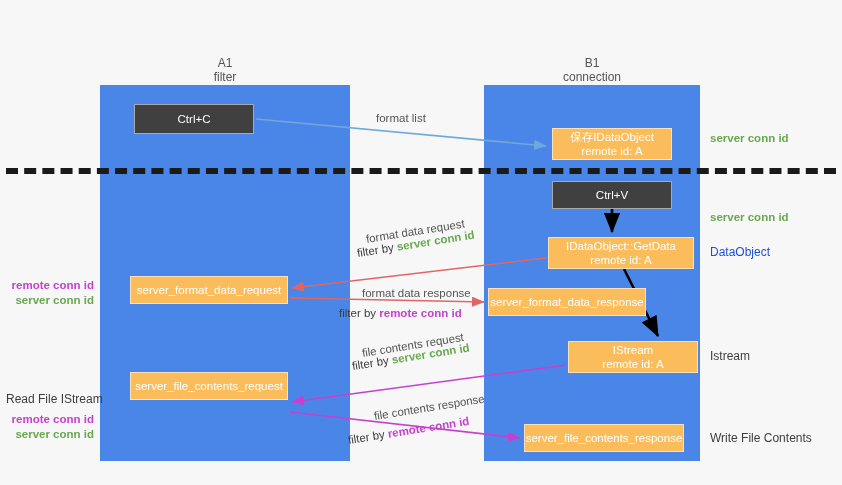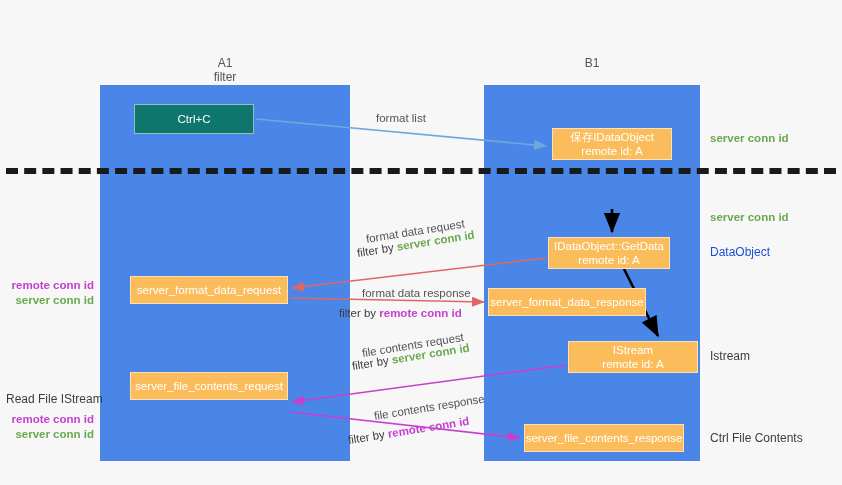--- a/index.html
+++ b/index.html
@@ -38,28 +38,28 @@
     border-top:6px dashed #1a1a1a;
   }
 
   
   .box{
     box-sizing:border-box;
     display:flex;flex-direction:column;align-items:center;justify-content:center;
     color:#ffffff;font-size:11.5px;line-height:14px;text-align:center;
     border:1px solid rgba(255,255,255,.55);
   }
-  .green{background:#0f766e;}
+  .green{background:#404040;}
   .orange{background:#fbb council;}
   .orange{background:#fbbd5c;}
 
   #box-ctrlc{left:134px;top:104px;width:120px;height:30px;}
   #box-save-ido{left:552px;top:128px;width:120px;height:32px;}
   #box-ctrlv{left:552px;top:181px;width:120px;height:28px;}
-  #box-getdata{left:548px;top:237px;width:122px;height:32px;text-align:center;}
+  #box-getdata{left:548px;top:237px;width:146px;height:32px;text-align:center;}
   #box-fmt-req{left:130px;top:276px;width:158px;height:28px;}
   #box-fmt-res{left:488px;top:288px;width:158px;height:28px;}
   #box-istream{left:568px;top:341px;width:130px;height:32px;}
   #box-file-req{left:130px;top:372px;width:158px;height:28px;}
   #box-file-res{left:524px;top:424px;width:160px;height:28px;}
 
   
   .note{font-size:11.5px;line-height:15px;}
   .green-t{color:#6aa84f;font-weight:bold;}
   .mag-t{color:#c640d0;font-weight:bold;}
@@ -96,20 +96,21 @@
 
 <div id="stage">
 
 
   <div class="abs lane-head" id="head-a1">
     <div>A1</div>
     <div>filter</div>
   </div>
   <div class="abs lane-head" id="head-b1">
     <div>B1</div>
+    <div>connection</div>
   </div>
 
   <div class="abs lane" id="lane-a1"></div>
   <div class="abs lane" id="lane-b1"></div>
 
   <svg id="wires" viewBox="0 0 842 485">
     <defs>
       <marker id="ah-blue" markerWidth="9" markerHeight="9" refX="7.5" refY="3.2" orient="auto">
         <path d="M0,0 L8,3.2 L0,6.4 z" fill="#6fa8dc"></path>
       </marker>
@@ -143,20 +144,23 @@
 
   <div class="abs box green" id="box-ctrlc">
     <div>Ctrl+C</div>
   </div>
 
   <div class="abs box orange" id="box-save-ido">
     <div>保存IDataObject</div>
     <div>remote id: A</div>
   </div>
 
+  <div class="abs box green" id="box-ctrlv">
+    <div>Ctrl+V</div>
+  </div>
 
   <div class="abs box orange" id="box-getdata">
     <div>IDataObject::GetData</div>
     <div>remote id: A</div>
   </div>
 
   <div class="abs box orange" id="box-fmt-req">
     <div>server_format_data_request</div>
   </div>
 
@@ -206,21 +210,21 @@
     <span>file contents response</span>
   </div>
   <div class="abs edge-lbl tilt" id="lbl-fcres2">
     <span class="plain-t">filter by </span><span class="mag-t">remote conn id</span>
   </div>
 
   <div class="abs note green-t" id="note-sci-1">server conn id</div>
   <div class="abs note green-t" id="note-sci-2">server conn id</div>
   <div class="abs note" id="lbl-dataobject">DataObject</div>
   <div class="abs note" id="lbl-istream">Istream</div>
-  <div class="abs note" id="lbl-writefile">Ctrl File Contents</div>
+  <div class="abs note" id="lbl-writefile">Write File Contents</div>
 
   <div class="abs note" id="note-left-1">
     <div class="mag-t">remote conn id</div>
     <div class="green-t">server conn id</div>
   </div>
 
   <div class="abs note" id="lbl-readfile">Read File IStream</div>
 
   <div class="abs note" id="note-left-2">
     <div class="mag-t">remote conn id</div>

